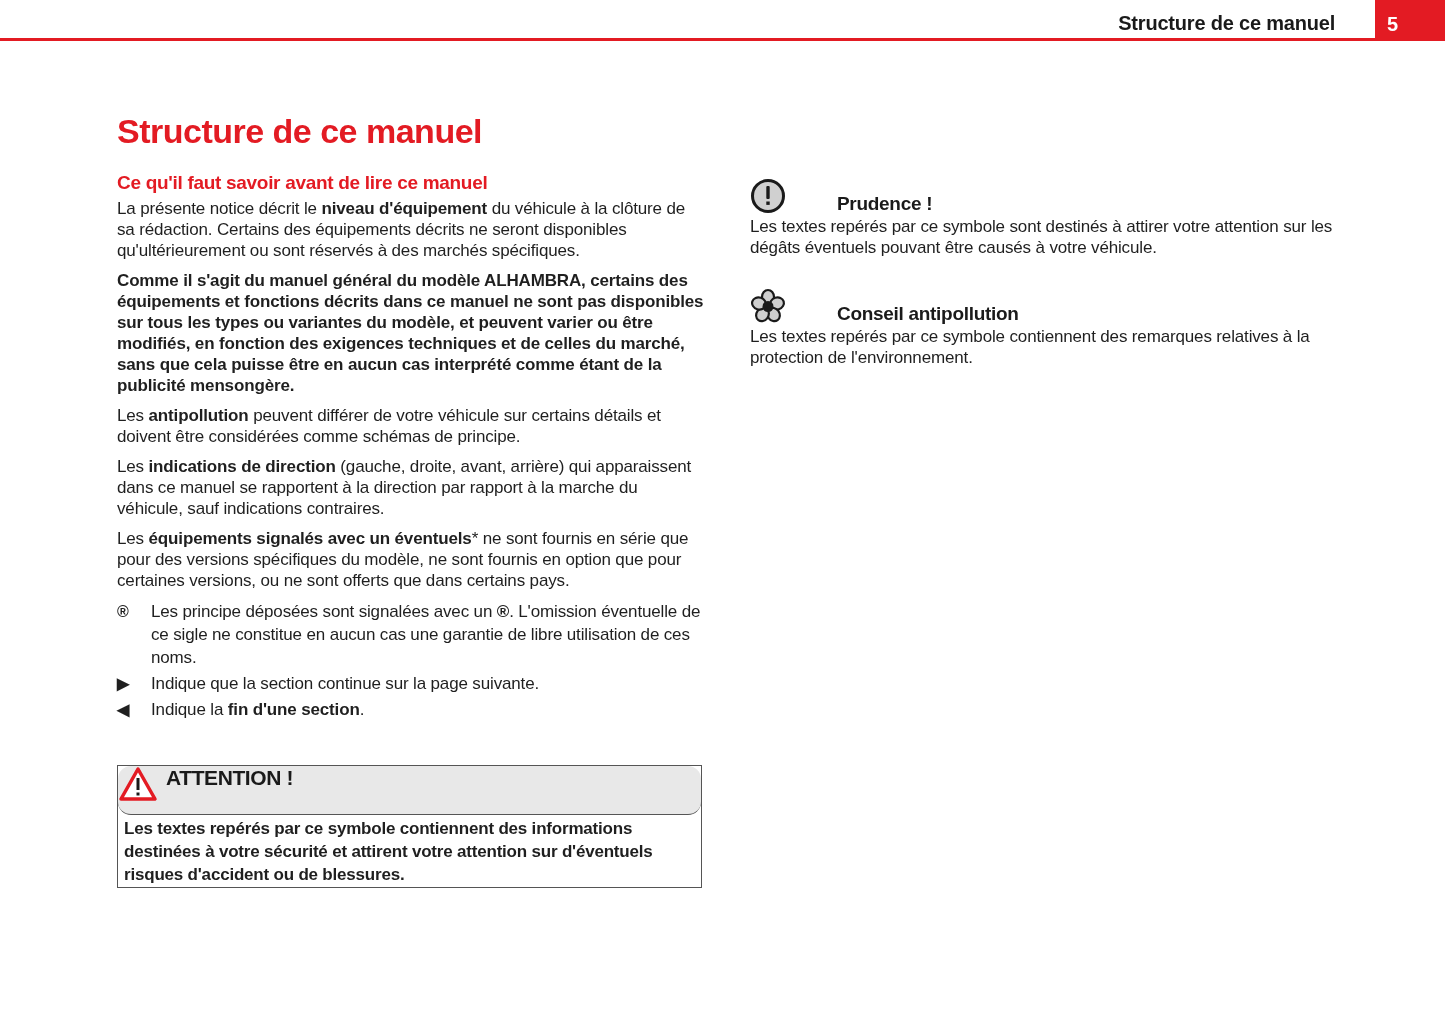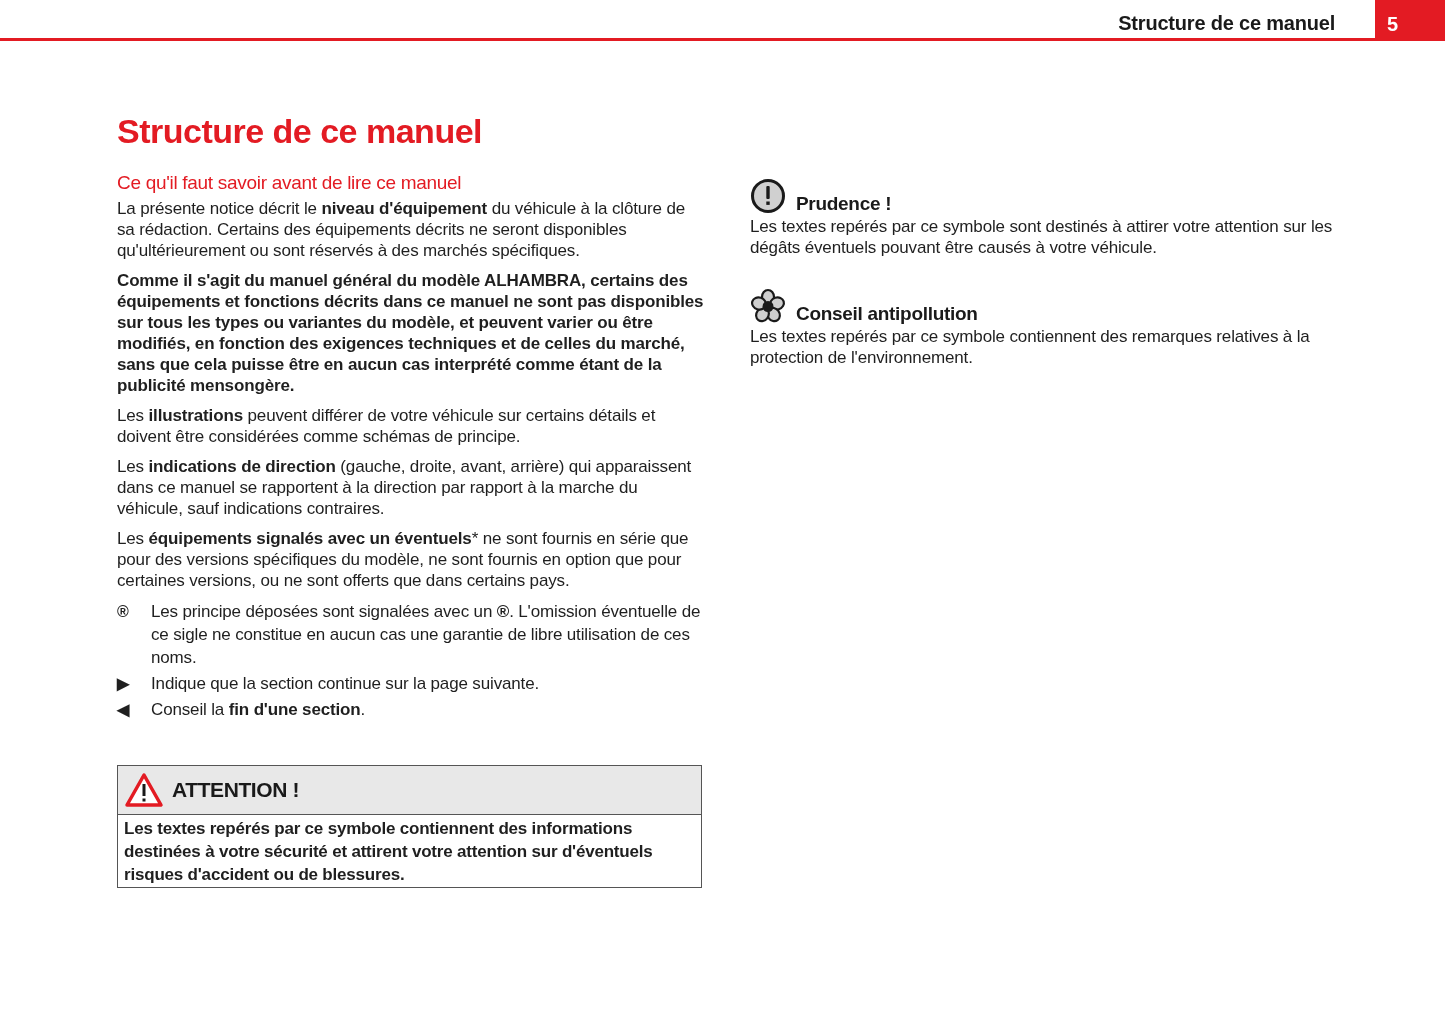--- a/index.html
+++ b/index.html
@@ -24,21 +24,21 @@
     position: absolute; left: 12px; top: 13px; color: #ffffff;
     font-size: 20px; font-weight: bold;
   }
   .page-title {
     position: absolute; left: 117px; top: 112px; margin: 0;
     font-size: 34px; font-weight: bold; color: #e31b23; letter-spacing: -0.5px;
   }
   .col-left { position: absolute; left: 117px; top: 172px; width: 588px; }
   .col-right { position: absolute; left: 750px; top: 178px; width: 590px; }
   .section-heading {
-    margin: 0 0 4px 0; font-size: 19px; font-weight: normal; color: #e31b23;
+    margin: 0 0 4px 0; font-size: 19px; font-weight: bold; color: #e31b23;
     letter-spacing: -0.3px;
   }
   p {
     margin: 0 0 9px 0; font-size: 17px; line-height: 21px; color: #1f1f1f;
     letter-spacing: -0.15px;
   }
   p.bold-para { font-weight: bold; }
   b { font-weight: bold; }
   .bullet-list { margin: 0; padding: 0; list-style: none; }
   .bullet-list li {
@@ -47,31 +47,31 @@
   }
   .bullet-glyph {
     position: absolute; left: 0; top: 0; font-weight: bold; font-size: 16px;
   }
   .attention-box {
     position: absolute; left: 117px; top: 765px; width: 583px;
     border: 1.5px solid #555555;
   }
   .attention-header {
     background: #e8e8e8; height: 48px; border-bottom: 1.5px solid #555555;
-    display: flex; align-items: center; padding-left: 6px;
+    display: flex; align-items: flex-start; padding-left: 0; border-radius: 13px;
   }
   .attention-title {
     font-size: 21px; font-weight: bold; margin-left: 8px; letter-spacing: -0.4px;
   }
   .attention-body {
     padding: 2px 6px 1px 6px; font-size: 17px; line-height: 23px; font-weight: bold;
     color: #1f1f1f; letter-spacing: -0.2px;
   }
   .note-block { margin-bottom: 30px; }
-  .note-head { display: flex; align-items: flex-end; height: 36px; margin-bottom: 2px; }
+  .note-head { display: flex; align-items: flex-end; height: 36px; margin-bottom: 2px; gap: 41px; }
   .note-icon { width: 36px; height: 36px; flex: none; }
   .note-title {
     font-size: 19px; font-weight: bold; margin-left: 10px; margin-bottom: -1px;
     letter-spacing: -0.3px;
   }
   .end-mark {
     display: inline-block; width: 10px; height: 10px; background: #e31b23;
     margin-left: 4px; vertical-align: -1px;
   }
 </style>
@@ -89,21 +89,21 @@
 <div class="col-left">
   <h2 class="section-heading">Ce qu'il faut savoir avant de lire ce manuel</h2>
 
   <p>
     <span>La présente notice décrit le </span><b>niveau d'équipement</b><span> du véhicule à la clôture de sa rédaction. Certains des équipements décrits ne seront disponibles qu'ultérieurement ou sont réservés à des marchés spécifiques.</span>
   </p>
 
   <p class="bold-para">Comme il s'agit du manuel général du modèle ALHAMBRA, certains des équipements et fonctions décrits dans ce manuel ne sont pas disponibles sur tous les types ou variantes du modèle, et peuvent varier ou être modifiés, en fonction des exigences techniques et de celles du marché, sans que cela puisse être en aucun cas interprété comme étant de la publicité mensongère.</p>
 
   <p>
-    <span>Les </span><b>illustrations</b><span> peuvent différer de votre véhicule sur certains détails et doivent être considérées comme schémas de principe.</span>
+    <span>Les </span><b>antipollution</b><span> peuvent différer de votre véhicule sur certains détails et doivent être considérées comme schémas de principe.</span>
   </p>
 
   <p>
     <span>Les </span><b>indications de direction</b><span> (gauche, droite, avant, arrière) qui apparaissent dans ce manuel se rapportent à la direction par rapport à la marche du véhicule, sauf indications contraires.</span>
   </p>
 
   <p>
     <span>Les </span><b>équipements signalés avec un éventuels</b><span>* ne sont fournis en série que pour des versions spécifiques du modèle, ne sont fournis en option que pour certaines versions, ou ne sont offerts que dans certains pays.</span>
   </p>
 
@@ -111,21 +111,21 @@
     <li>
       <span class="bullet-glyph">®</span>
       <span>Les principe déposées sont signalées avec un </span><b>®</b><span>. L'omission éventuelle de ce sigle ne constitue en aucun cas une garantie de libre utilisation de ces noms.</span>
     </li>
     <li>
       <span class="bullet-glyph">▶</span>
       <span>Indique que la section continue sur la page suivante.</span>
     </li>
     <li>
       <span class="bullet-glyph">◀</span>
-      <span>Conseil la </span><b>fin d'une section</b><span>.</span>
+      <span>Indique la </span><b>fin d'une section</b><span>.</span>
     </li>
   </ul>
 </div>
 
 <div class="attention-box">
   <div class="attention-header">
     <svg width="40" height="36" viewBox="0 0 40 36">
       <path d="M20 3 L37 33 L3 33 Z" fill="#ffffff" stroke="#e31b23" stroke-width="3.5" stroke-linejoin="round"></path>
       <rect x="18.5" y="12" width="3" height="12" fill="#1a1a1a"></rect>
       <rect x="18.5" y="26.5" width="3" height="3" fill="#1a1a1a"></rect>

